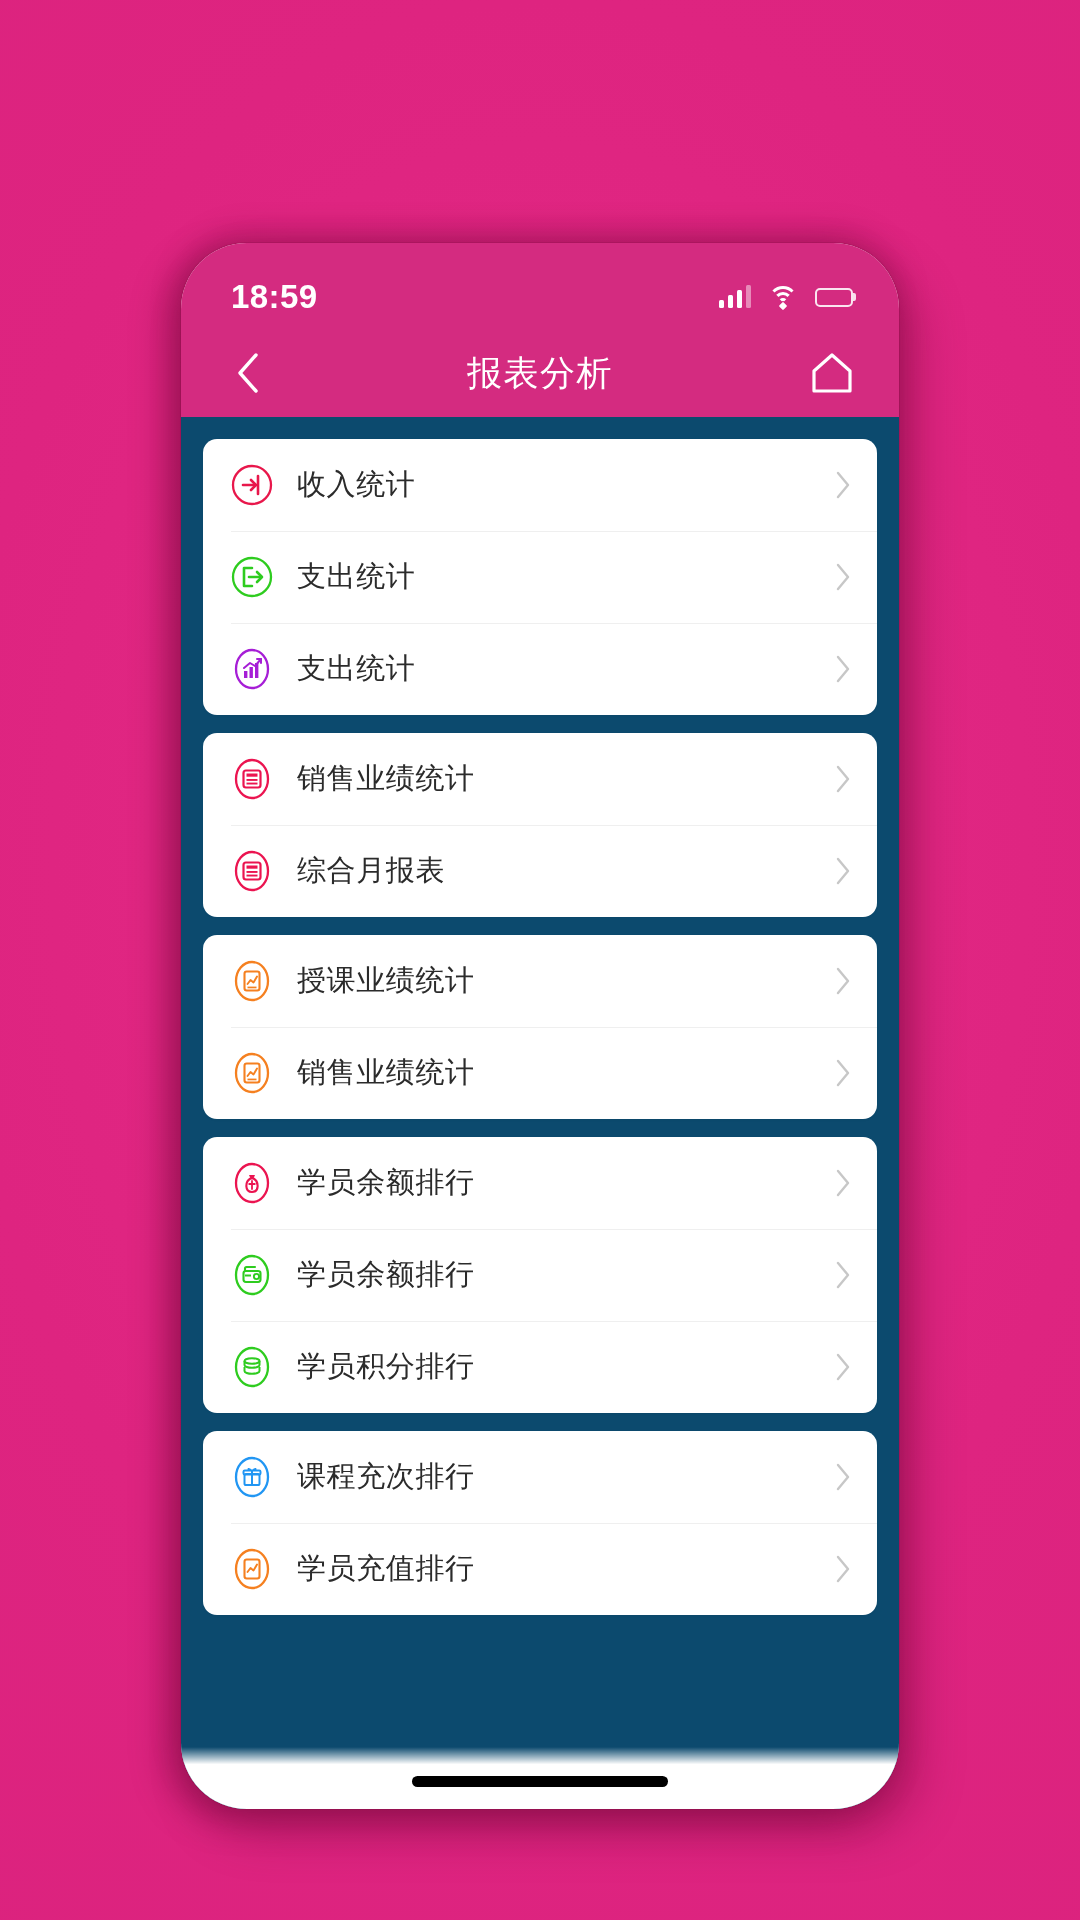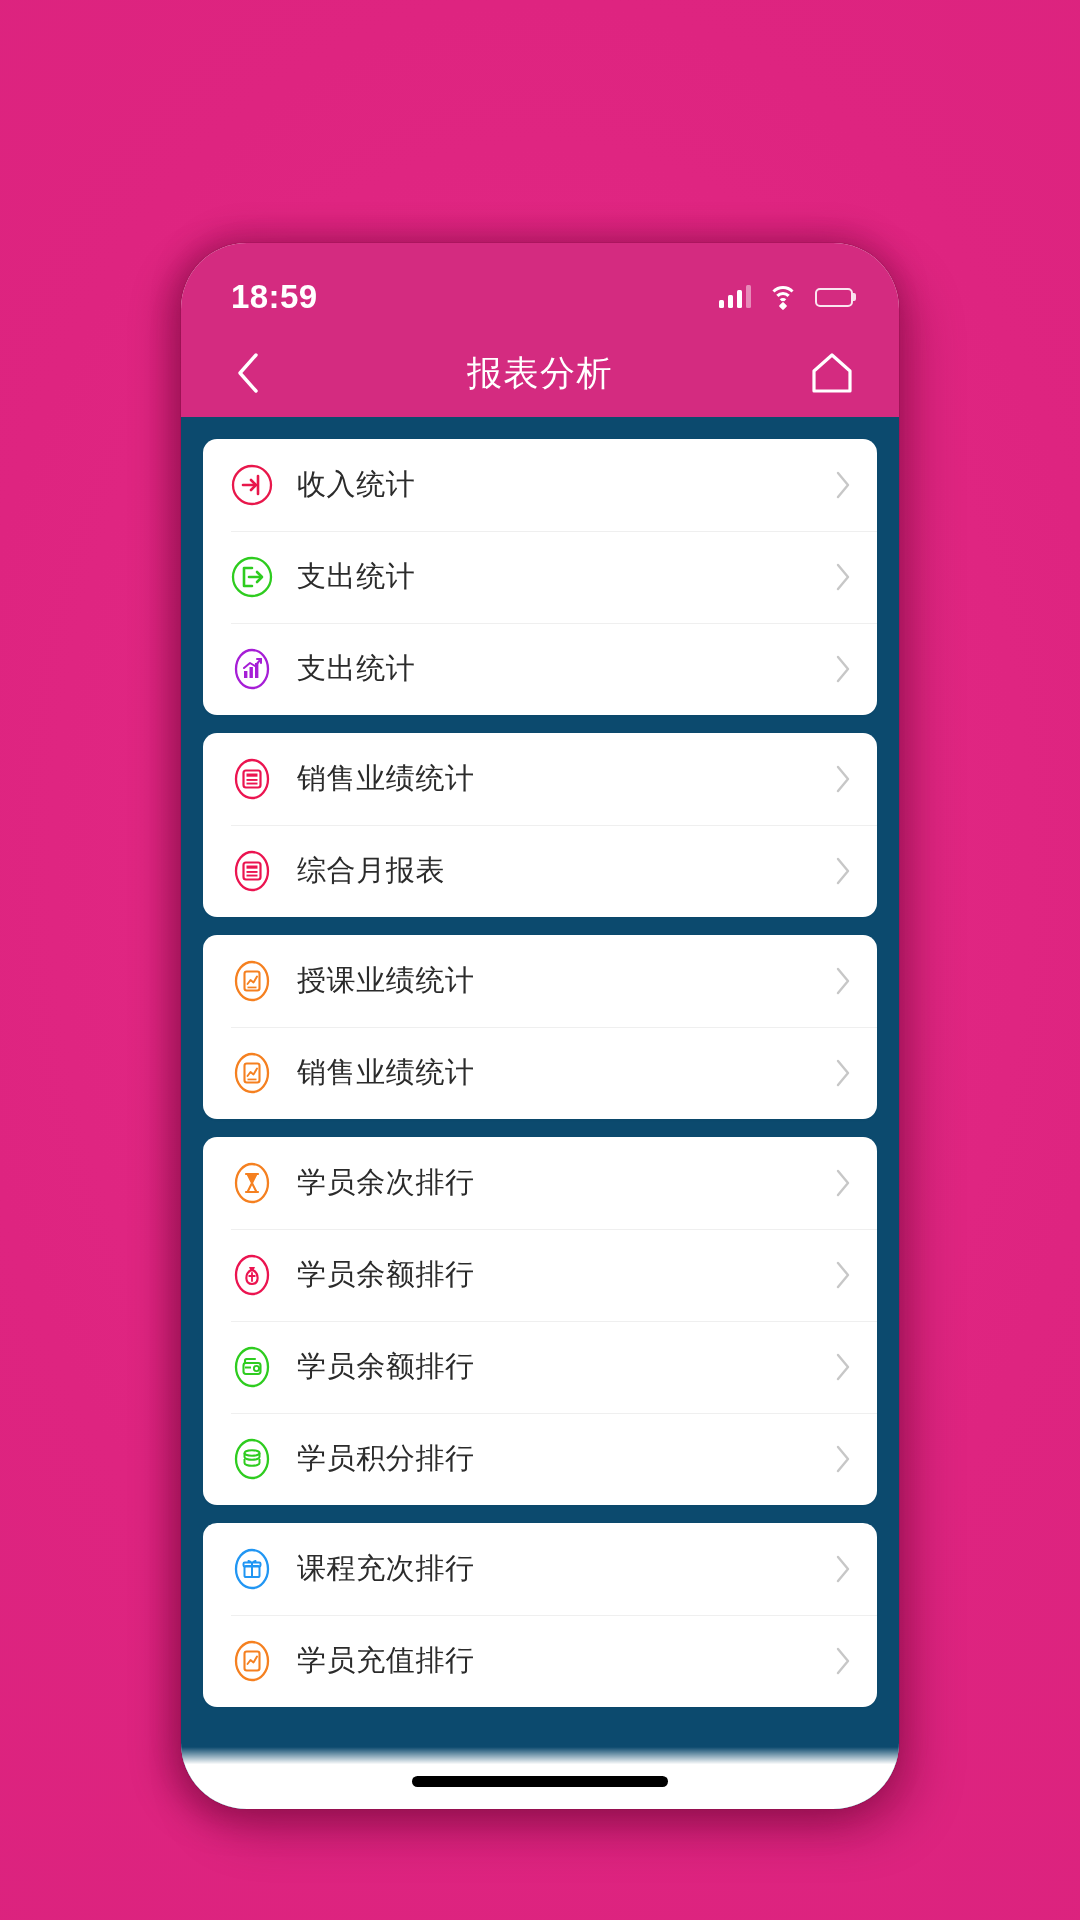--- a/index.html
+++ b/index.html
@@ -279,34 +279,20 @@
         <svg class="chev" width="16" height="28" viewBox="0 0 16 28">
           <path d="M3 2 L13 14 L3 26" fill="none" stroke="#9A9A9A" stroke-width="2.4" stroke-linecap="round" stroke-linejoin="round"></path>
         </svg>
       </div>
     </div>
 
     <div class="card">
       <div class="row">
         <span class="row-icon">
           <svg width="42" height="42" viewBox="0 0 42 42">
-            <ellipse cx="21" cy="21" rx="16" ry="19" fill="none" stroke="#F58020" stroke-width="2.3"></ellipse>
-            <path d="M15 12 H27 M15 30 H27" stroke="#F58020" stroke-width="2.2" stroke-linecap="round"></path>
-            <path d="M16.5 12 L25.5 30 M25.5 12 L16.5 30" stroke="#F58020" stroke-width="2.1" stroke-linecap="round"></path>
-            <path d="M16.5 12 L25.5 12 L21 21 Z" fill="#F58020"></path>
-          </svg>
-        </span>
-        <span class="row-label">学员余次排行</span>
-        <svg class="chev" width="16" height="28" viewBox="0 0 16 28">
-          <path d="M3 2 L13 14 L3 26" fill="none" stroke="#9A9A9A" stroke-width="2.4" stroke-linecap="round" stroke-linejoin="round"></path>
-        </svg>
-      </div>
-      <div class="row">
-        <span class="row-icon">
-          <svg width="42" height="42" viewBox="0 0 42 42">
             <ellipse cx="21" cy="21" rx="16" ry="19" fill="none" stroke="#EB1450" stroke-width="2.3"></ellipse>
             <path d="M18 13 H24 L22.5 16.5 H19.5 Z" fill="#EB1450"></path>
             <path d="M19.5 16.5 C14 19.5 13.5 30 21 30 C28.5 30 28 19.5 22.5 16.5 Z" fill="none" stroke="#EB1450" stroke-width="2.1"></path>
             <path d="M21 19 V27 M18.2 22 H23.8" stroke="#EB1450" stroke-width="1.8" stroke-linecap="round"></path>
           </svg>
         </span>
         <span class="row-label">学员余额排行</span>
         <svg class="chev" width="16" height="28" viewBox="0 0 16 28">
           <path d="M3 2 L13 14 L3 26" fill="none" stroke="#9A9A9A" stroke-width="2.4" stroke-linecap="round" stroke-linejoin="round"></path>
         </svg>

